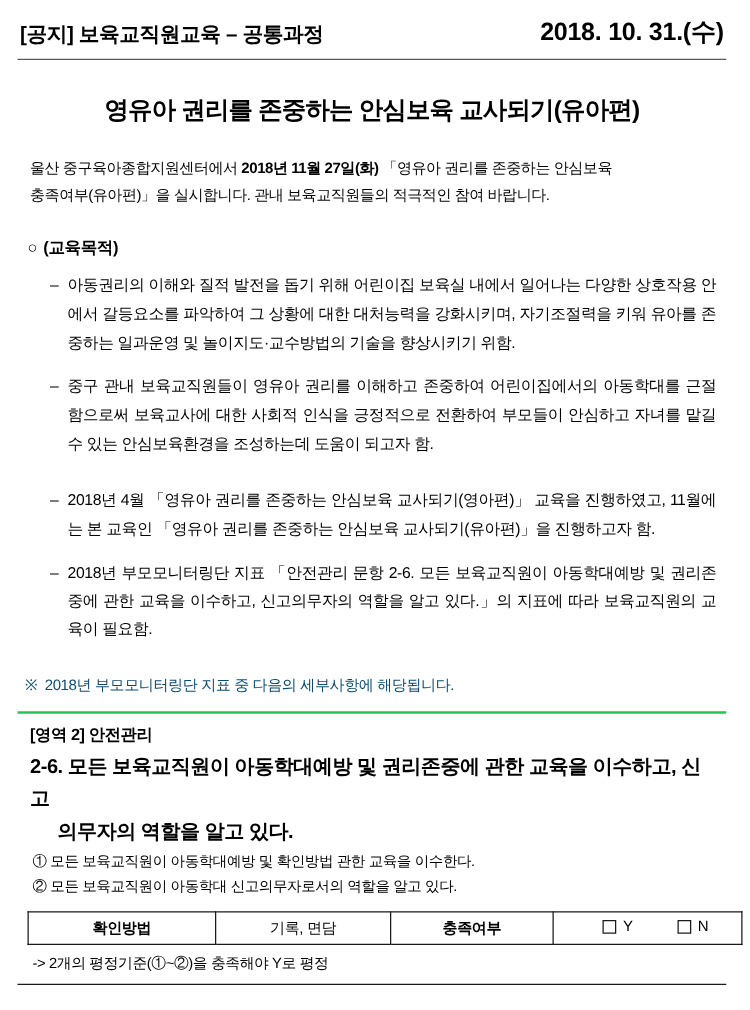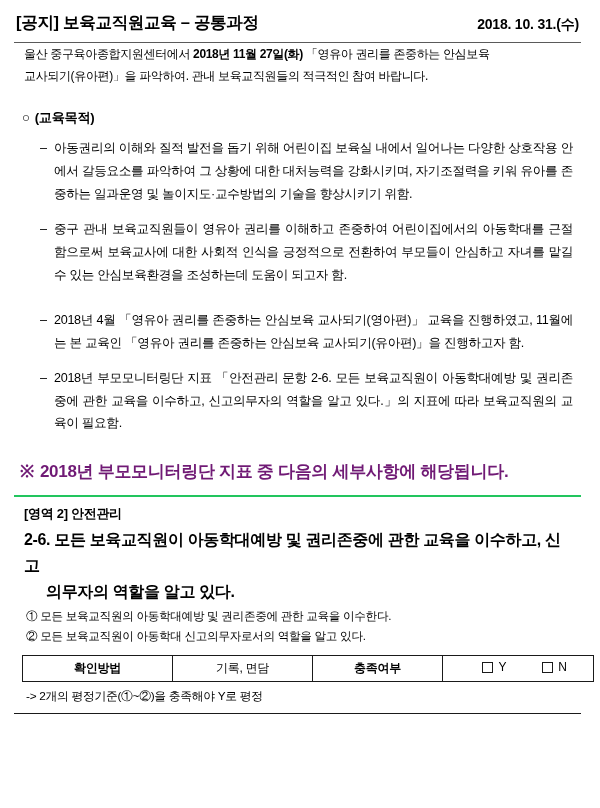--- a/index.html
+++ b/index.html
@@ -27,21 +27,21 @@
     justify-content: space-between;
     padding: 12px 2px 8px 2px;
   }
   .header-left {
     font-size: 16.5px;
     font-weight: bold;
     letter-spacing: -0.3px;
     white-space: nowrap;
   }
   .header-right {
-    font-size: 14px;
+    font-size: 20px;
     font-weight: bold;
     letter-spacing: -0.2px;
     white-space: nowrap;
   }
   .hr-line {
     border: 0;
     border-top: 1px solid #5a5a5a;
     margin: 0 0 0 0;
   }
 
@@ -89,25 +89,25 @@
     text-align: left;
   }
   .bullet .btext {
     flex: 1 1 auto;
     text-align: justify;
     text-justify: inter-character;
   }
 
   
   .note {
-    color: #701a75;
-    font-size: 17px;
+    color: #0c4a6e;
+    font-size: 12px;
     letter-spacing: -0.3px;
     margin: 24px 0 12px 6px;
-    font-weight: bold;
+    font-weight: normal;
   }
   .note .star { margin-right: 6px; }
 
   
   .indicator {
     border-top: 2px solid #22c55e;
     border-bottom: 1px solid #1a1a1a;
     padding: 6px 8px 8px 8px;
   }
   .ind-title {
@@ -170,24 +170,25 @@
 <body>
 
 <div class="page">
 
   <div class="header-row">
     <div class="header-left">[공지] 보육교직원교육 – 공통과정</div>
     <div class="header-right">2018. 10. 31.(수)</div>
   </div>
   <hr class="hr-line">
 
+  <div class="doc-title">영유아 권리를 존중하는 안심보육 교사되기(유아편)</div>
 
   <div class="intro">
     <span class="first-line">울산 중구육아종합지원센터에서 </span><b>2018년 11월 27일(화)</b><span> 「영유아 권리를 존중하는 안심보육</span><br>
-    <span>교사되기(유아편)」을 파악하여. 관내 보육교직원들의 적극적인 참여 바랍니다.</span>
+    <span>충족여부(유아편)」을 실시합니다. 관내 보육교직원들의 적극적인 참여 바랍니다.</span>
   </div>
 
   <div class="section">
     <div class="section-head">
       <span class="circle">○</span><span>(교육목적)</span>
     </div>
     <div class="bullet">
       <span class="dash">–</span>
       <span class="btext">아동권리의 이해와 질적 발전을 돕기 위해 어린이집 보육실 내에서 일어나는 다양한 상호작용 안에서 갈등요소를 파악하여 그 상황에 대한 대처능력을 강화시키며, 자기조절력을 키워 유아를 존중하는 일과운영 및 놀이지도·교수방법의 기술을 향상시키기 위함.</span>
     </div>
@@ -211,21 +212,21 @@
   <div class="note">
     <span class="star">※</span><span>2018년 부모모니터링단 지표 중 다음의 세부사항에 해당됩니다.</span>
   </div>
 
   <div class="indicator">
     <div class="ind-title">[영역 2] 안전관리</div>
     <div class="ind-main">
       <span>2-6. 모든 보육교직원이 아동학대예방 및 권리존중에 관한 교육을 이수하고, 신고</span>
       <span class="cont">의무자의 역할을 알고 있다.</span>
     </div>
-    <div class="ind-sub">① 모든 보육교직원의 아동학대예방 및 권리존중에 관한 교육을 이수한다.</div>
+    <div class="ind-sub">① 모든 보육교직원이 아동학대예방 및 확인방법 관한 교육을 이수한다.</div>
     <div class="ind-sub">② 모든 보육교직원이 아동학대 신고의무자로서의 역할을 알고 있다.</div>
 
     <table class="chk">
       <tbody>
           <tr>
         <td class="bold" style="width:150px;">확인방법</td>
         <td style="width:140px;text-align:center;">기록, 면담</td>
         <td class="bold" style="width:130px;">충족여부</td>
         <td class="cbcell">
           <span class="cbwrap">

